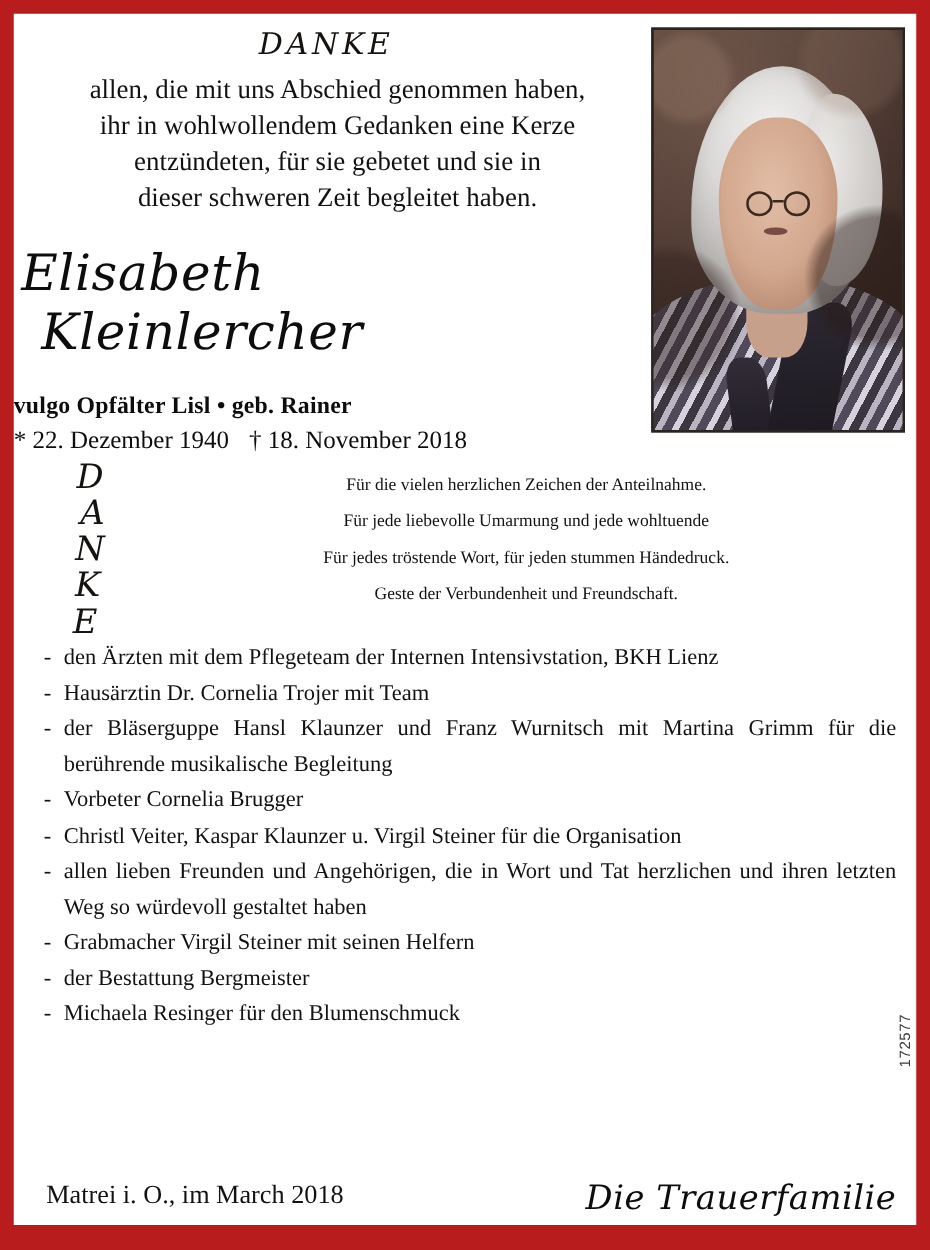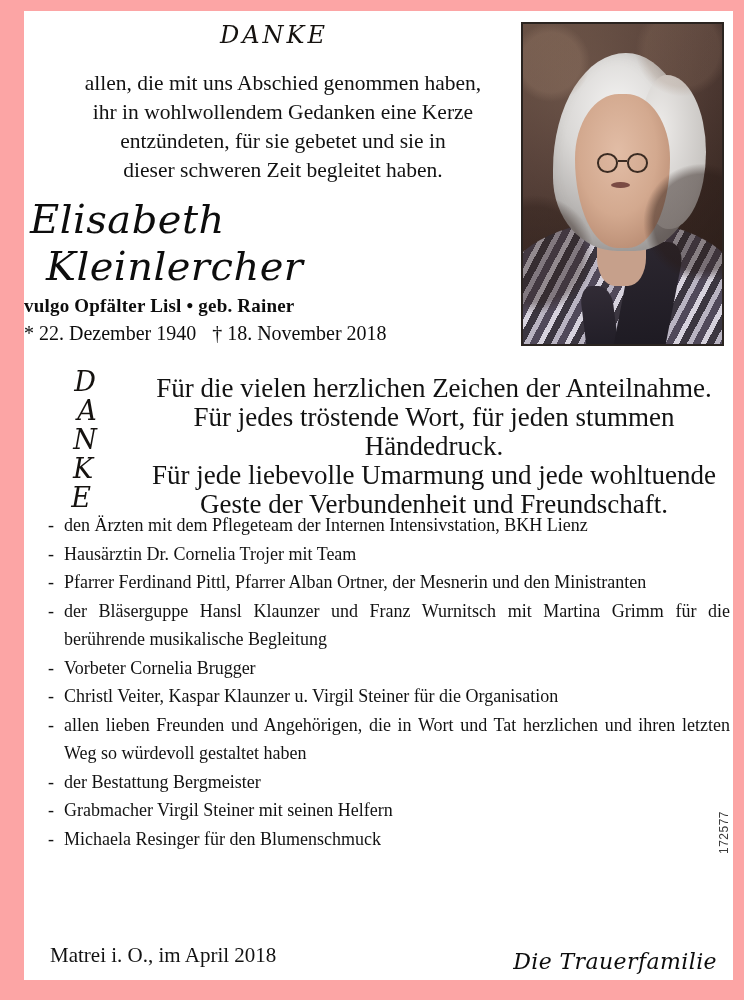--- a/index.html
+++ b/index.html
@@ -9,22 +9,22 @@
     height: 1000px;
     background: #ffffff;
     font-family: "Liberation Serif", serif;
   }
 
   
   .notice-frame {
     position: relative;
     width: 744px;
     height: 1000px;
-    background: #fca5a5;
-    padding: 11px 11px 20px 24px;
+    background: #b91c1c;
+    padding: 11px 11px 20px 11px;
     overflow: hidden;
   }
 
   .notice-page {
     position: relative;
     width: 100%;
     height: 100%;
     background: #ffffff;
     overflow: hidden;
   }
@@ -183,21 +183,21 @@
     font-family: "DejaVu Serif", "Liberation Serif", serif;
     font-style: italic;
     font-size: 24px;
     letter-spacing: 3px;
     color: #15120f;
   }
 
   
   .intro {
     position: absolute;
-    top: 58px;
+    top: 46px;
     left: 14px;
     width: 490px;
     text-align: center;
     font-size: 21.5px;
     line-height: 29px;
     color: #121212;
   }
 
   
   .name-block {
@@ -213,21 +213,21 @@
     font-weight: 400;
     font-size: 40px;
     line-height: 47px;
     color: #0d0d0d;
     letter-spacing: 0.5px;
   }
   .name-line.first { padding-left: 6px; }
   .name-line.last  { padding-left: 22px; }
 
   .vulgo {
-    margin-top: 5px;
+    margin-top: 24px;
     font-family: "Liberation Serif", serif;
     font-weight: bold;
     font-size: 19px;
     letter-spacing: .2px;
     color: #0d0d0d;
   }
   .dates {
     margin-top: 5px;
     font-family: "Liberation Serif", serif;
     font-weight: normal;
@@ -256,21 +256,21 @@
   .danke-vert span:nth-child(4) { margin-left: -2px; }
   .danke-vert span:nth-child(5) { margin-left: -6px; }
 
   
   .verse {
     position: absolute;
     top: 363px;
     left: 110px;
     width: 600px;
     text-align: center;
-    font-size: 27px;
+    font-size: 14px;
     line-height: 29px;
     color: #121212;
   }
 
   
   .thanks-list {
     position: absolute;
     top: 500px;
     left: 24px;
     width: 682px;
@@ -300,21 +300,21 @@
     bottom: 12px;
     font-size: 21px;
     color: #121212;
   }
   .footer-sign {
     position: absolute;
     right: 16px;
     bottom: 6px;
     font-family: "DejaVu Serif", "Liberation Serif", serif;
     font-style: italic;
-    font-size: 22px;
+    font-size: 27px;
     color: #0d0d0d;
     letter-spacing: .4px;
   }
 
   
   .ref-code {
     position: absolute;
     right: 2px;
     top: 800px;
     font-family: "Liberation Sans", sans-serif;
@@ -371,37 +371,36 @@
     <div class="danke-vert">
       <span>D</span>
       <span>A</span>
       <span>N</span>
       <span>K</span>
       <span>E</span>
     </div>
 
     <div class="verse">
       <div>Für die vielen herzlichen Zeichen der Anteilnahme.</div>
+      <div>Für jede liebevolle Umarmung und jede wohltuende</div>
       <div>Für jedes tröstende Wort, für jeden stummen Händedruck.</div>
-      <div>Für jede liebevolle Umarmung und jede wohltuende</div>
       <div>Geste der Verbundenheit und Freundschaft.</div>
     </div>
 
     <div class="thanks-list">
       <div class="thanks-item nojust">den Ärzten mit dem Pflegeteam der Internen Intensivstation, BKH Lienz</div>
       <div class="thanks-item nojust">Hausärztin Dr. Cornelia Trojer mit Team</div>
-      <div class="thanks-item">Pfarrer Ferdinand Pittl, Pfarrer Alban Ortner, der Mesnerin und den Ministranten</div>
       <div class="thanks-item">der Bläserguppe Hansl Klaunzer und Franz Wurnitsch mit Martina Grimm für die berührende musikalische Begleitung</div>
       <div class="thanks-item nojust">Vorbeter Cornelia Brugger</div>
       <div class="thanks-item nojust">Christl Veiter, Kaspar Klaunzer u. Virgil Steiner für die Organisation</div>
       <div class="thanks-item">allen lieben Freunden und Angehörigen, die in Wort und Tat herzlichen und ihren letzten Weg so würdevoll gestaltet haben</div>
+      <div class="thanks-item nojust">Grabmacher Virgil Steiner mit seinen Helfern</div>
       <div class="thanks-item nojust">der Bestattung Bergmeister</div>
-      <div class="thanks-item nojust">Grabmacher Virgil Steiner mit seinen Helfern</div>
       <div class="thanks-item nojust">Michaela Resinger für den Blumenschmuck</div>
     </div>
 
-    <div class="footer-place">Matrei i. O., im April 2018</div>
+    <div class="footer-place">Matrei i. O., im March 2018</div>
     <div class="footer-sign">Die Trauerfamilie</div>
 
     <div class="ref-code">172577</div>
 
   </div>
 </div>
 
 </body></html>

